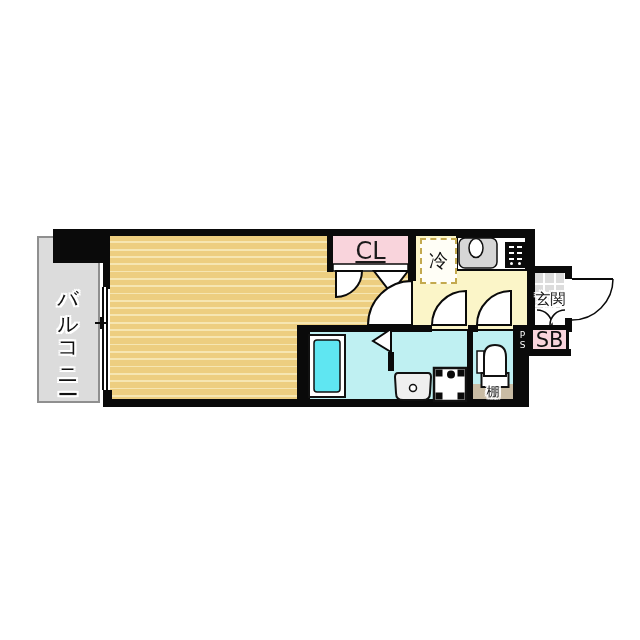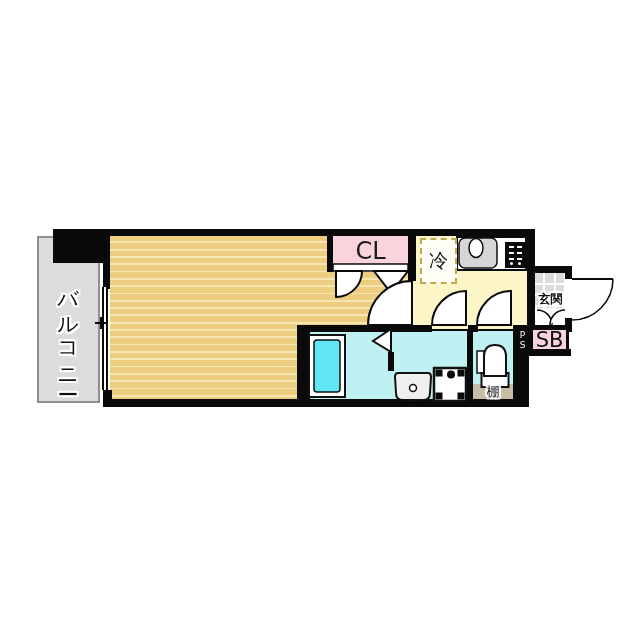--- a/index.html
+++ b/index.html
@@ -129,18 +129,18 @@
       <rect x="481.5" y="373" width="27" height="14" fill="#fff" stroke="#111" stroke-width="2"></rect>
       <path d="M484,376 L484,357 Q484,345 495,345 Q506,345 506,357 L506,376 Z" fill="#fff" stroke="#111" stroke-width="2"></path>
     </g>
   </svg>
 
   <div class="lbl halo" style="left:48px;top:255px;width:40px;height:150px;writing-mode:vertical-rl;
               font-size:21px;letter-spacing:3px;">バルコニー</div>
   <div class="lbl halo" style="left:140px;top:252px;width:215px;height:108px;flex-direction:column;
               font-size:42px;font-weight:bold;line-height:50px;">
   </div>
-  <div class="lbl" style="left:333px;top:236px;width:75px;height:30px;font-size:24px;color:#1a1a1a;">CL</div>
+  <div class="lbl" style="left:333px;top:236px;width:75px;height:30px;font-size:24px;color:#1a1a1a;text-decoration:underline;">CL</div>
   <div class="lbl" style="left:420px;top:238px;width:37px;height:46px;font-size:19px;">冷</div>
-  <div class="lbl halo" style="left:531px;top:289px;width:39px;height:20px;font-size:12px;font-weight:bold;">玄関</div>
+  <div class="lbl halo" style="left:531px;top:289px;width:39px;height:20px;font-size:15px;font-weight:normal;">玄関</div>
   <div class="lbl" style="left:530px;top:327px;width:39px;height:25px;font-size:21px;">SB</div>
   <div class="lbl halo" style="left:472px;top:384px;width:42px;height:16px;font-size:13px;">棚</div>
 </div>
 
 </body></html>

